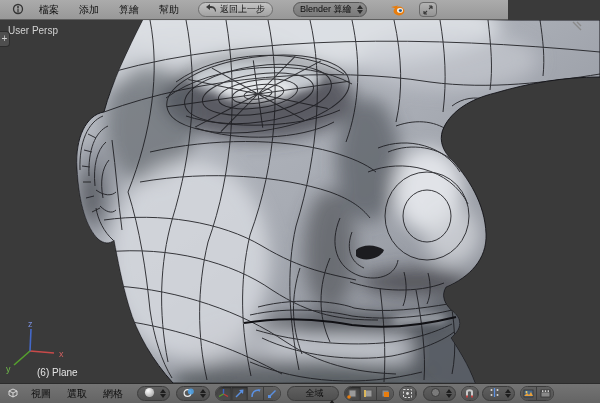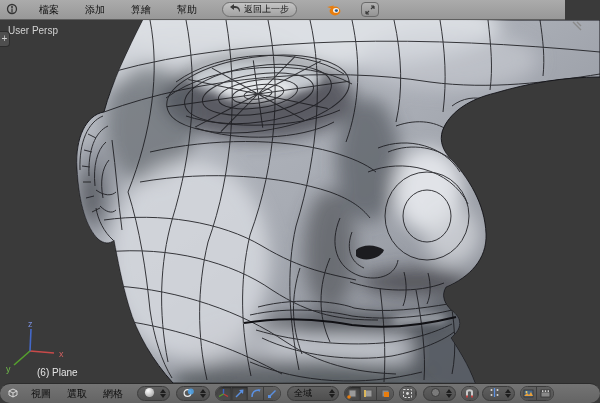--- a/index.html
+++ b/index.html
@@ -1,22 +1,22 @@
 <!DOCTYPE html>
 <html><head>
 <meta charset="utf-8">
 <style>
   html,body{margin:0;padding:0;background:#222;}
   *{box-sizing:border-box;font-family:"Liberation Sans",sans-serif;}
   .screen{position:relative;width:600px;height:403px;overflow:hidden;background:#3a3a3a;}
 
   
-  .topbar{position:absolute;top:0;left:0;width:565px;height:20px;
+  .topbar{position:absolute;top:0;left:0;width:508px;height:20px;
     background:linear-gradient(#ababab,#989898);border-bottom:1px solid #5f5f5f;
-    display:flex;align-items:center;gap:8px;padding:0 2px;}
+    display:flex;align-items:center;gap:2px;padding:0 8px;}
   .topbar .menu-label{font-size:10px;color:#111;padding:0 9px;cursor:default;}
   .editor-type-btn{width:16px;height:14px;display:flex;align-items:center;justify-content:center;margin:0 2px;}
   .btn-raised{display:flex;align-items:center;gap:3px;height:15px;margin-left:8px;padding:0 7px;
     border:1px solid #6f6f6f;border-radius:8px;background:linear-gradient(#c4c4c4,#a2a2a2);
     font-size:9px;color:#111;}
   .dropdown{display:flex;align-items:center;height:15px;border:1px solid #565656;border-radius:8px;
     background:linear-gradient(#8f8f8f,#7a7a7a);padding:0 3px 0 6px;font-size:9px;color:#0d0d0d;}
   .topbar .dropdown{margin-left:18px;min-width:72px;}
   .updown{display:flex;flex-direction:column;justify-content:center;margin-left:5px;gap:1px;}
   .updown i{display:block;width:0;height:0;border-left:3px solid transparent;border-right:3px solid transparent;}
@@ -34,21 +34,21 @@
   .object-info{position:absolute;bottom:5px;left:37px;font-size:10px;color:#e4e4e4;}
   .toolshelf-tab{position:absolute;top:11px;left:0;width:10px;height:16px;background:#4e4e4e;
     border:1px solid #2c2c2c;border-left:none;border-radius:0 4px 4px 0;color:#cfcfcf;
     font-size:10px;line-height:14px;text-align:center;}
   .gizmo{position:absolute;bottom:8px;left:4px;}
   .corner-grip{position:absolute;top:1px;right:0;width:13px;height:13px;}
 
   
   .botbar{position:absolute;bottom:0;left:0;width:600px;height:20px;
     background:linear-gradient(#747474,#646464);border-top:1px solid #2c2c2c;
-    display:flex;align-items:center;padding:0 3px;border-radius:10px;}
+    display:flex;align-items:center;padding:0 3px;}
   .botbar .menu-label{font-size:10px;color:#0c0c0c;padding:0 8px;}
   .botbar .dropdown{height:15px;border:1px solid #3c3c3c;background:linear-gradient(#606060,#4f4f4f);color:#0c0c0c;border-radius:8px;}
   .botbar .dropdown .updown .up{border-bottom-color:#1e1e1e;}
   .botbar .dropdown .updown .down{border-top-color:#1e1e1e;}
   .btn-group{display:flex;margin-left:5px;border:1px solid #3c3c3c;border-radius:8px;overflow:hidden;height:15px;}
   .tool-btn{width:16px;height:100%;display:flex;align-items:center;justify-content:center;
     background:linear-gradient(#616161,#515151);border-right:1px solid #3c3c3c;}
   .btn-group .tool-btn:last-child{border-right:none;}
   .tool-btn.pressed{background:linear-gradient(#434343,#4b4b4b);box-shadow:inset 0 1px 2px rgba(0,0,0,.45);}
   .lone-btn{margin-left:5px;border:1px solid #3c3c3c;border-radius:8px;overflow:hidden;height:15px;display:flex;}
@@ -76,20 +76,27 @@
 
     <div class="btn-raised">
       <span>
         <svg width="11" height="9">
             <path d="M10,7 C10,3 7,2 4,2 L4,0 L0,3 L4,6 L4,4 C7,4 9,4.5 9,8 Z" fill="#3a3a3a"></path>
           </svg>
       </span>
       <span>返回上一步</span>
     </div>
 
+    <div class="dropdown">
+      <span>Blender 算繪</span>
+      <span class="updown">
+          <i class="up"></i>
+          <i class="down"></i>
+        </span>
+    </div>
 
     <span class="logo">
       <svg width="14" height="12" viewBox="0 0 14 12">
         <ellipse cx="8" cy="7" rx="5.4" ry="4.4" fill="#e87d0d"></ellipse>
         <ellipse cx="9" cy="6.4" rx="3" ry="2.4" fill="#f4f4f4"></ellipse>
         <ellipse cx="9.4" cy="6.6" rx="1.6" ry="1.3" fill="#265787"></ellipse>
         <path d="M0,3 L7,1.5 L5,4.5 Z" fill="#e87d0d"></path>
       </svg>
     </span>
 
@@ -322,21 +329,21 @@
       <div class="tool-btn">
         <span>
           <svg width="11" height="11">
               <line x1="2.5" y1="8.5" x2="8.5" y2="2.5" stroke="#5a8fe0" stroke-width="1.5"></line>
               <rect x="1" y="7" width="3" height="3" fill="#5a8fe0"></rect>
             </svg>
         </span>
       </div>
     </div>
 
-    <div class="dropdown mleft" style="min-width:52px;">
+    <div class="dropdown mleft" style="min-width:52px;flex-direction:column;">
       <span>全域</span>
       <span class="updown" style="margin-left:auto;">
           <i class="up"></i>
           <i class="down"></i>
         </span>
     </div>
 
     <div class="btn-group">
       <div class="tool-btn pressed">
         <span>

